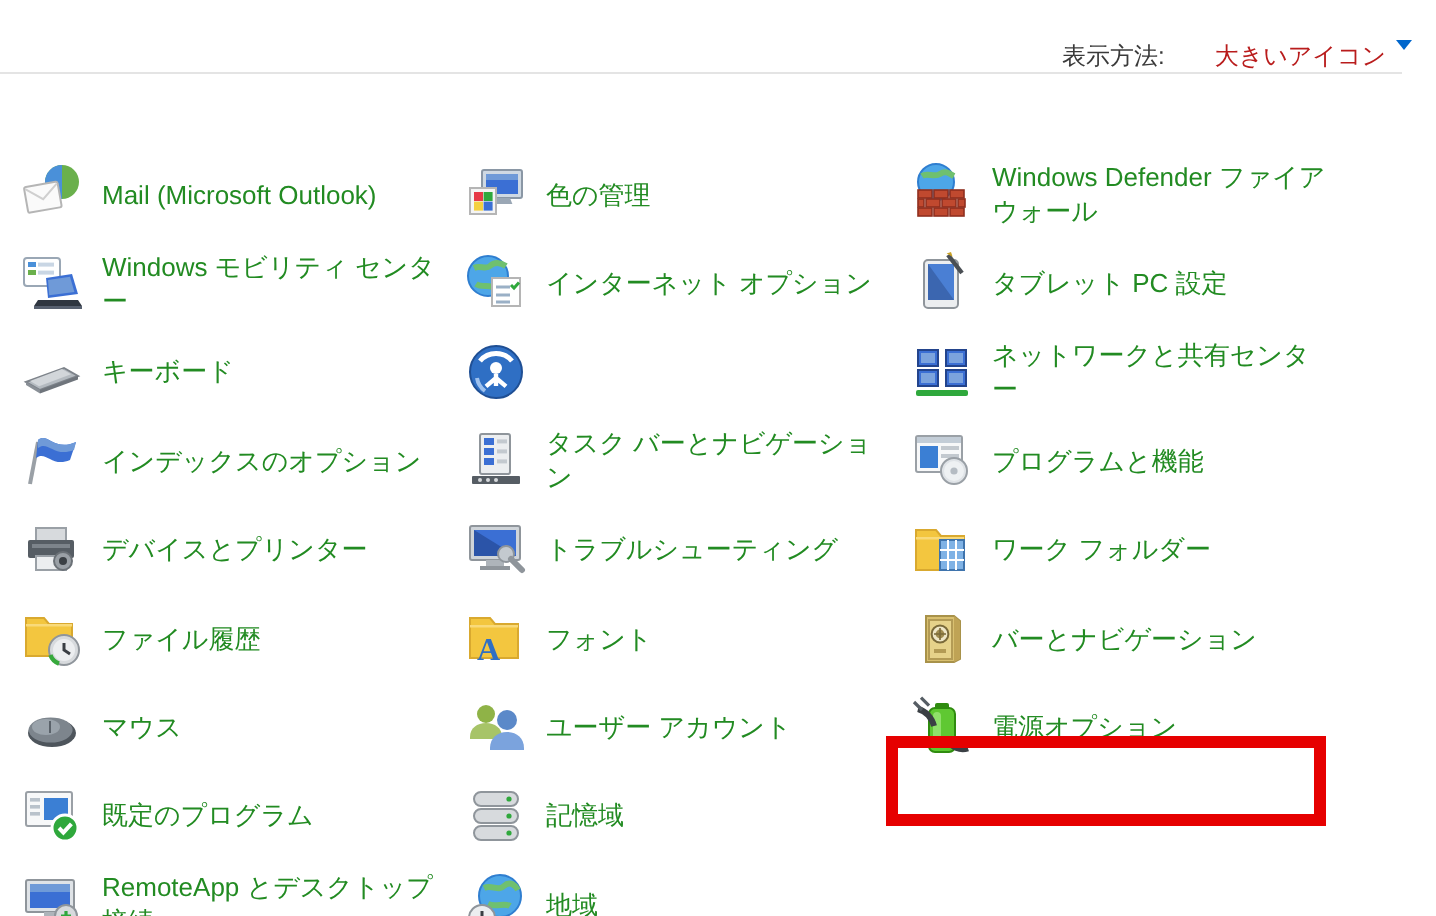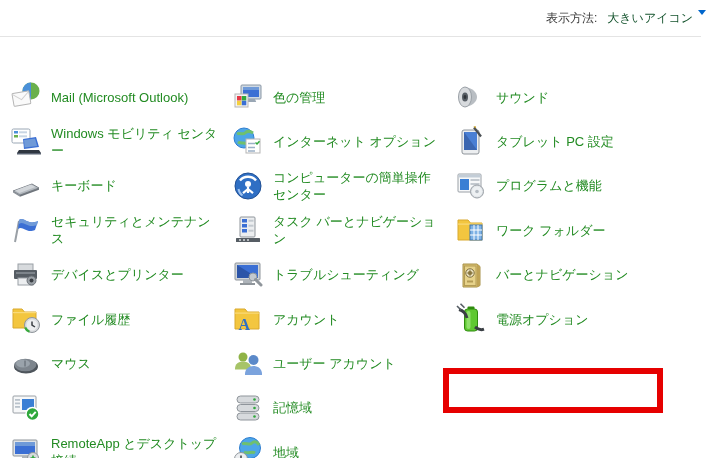--- a/index.html
+++ b/index.html
@@ -1,21 +1,21 @@
 <!DOCTYPE html>
 <html><head>
 <meta charset="utf-8">
 <style>
   html,body{margin:0;padding:0;background:#fff;}
   #page{position:relative;width:718px;height:458px;background:#fff;overflow:hidden;
         font-family:"Liberation Sans","DejaVu Sans",sans-serif;}
   
-  .hdr{position:absolute;top:10px;right:12px;display:flex;align-items:center;gap:10px;font-size:12px;}
+  .hdr{position:absolute;top:20px;right:12px;display:flex;align-items:center;gap:25px;font-size:12px;}
   .hdr-label{color:#3a3a3a;}
-  .hdr-link{color:#14532d;display:flex;align-items:flex-start;gap:5px;cursor:pointer;}
+  .hdr-link{color:#b91c1c;display:flex;align-items:flex-start;gap:5px;cursor:pointer;}
   .caret{width:0;height:0;border-left:4px solid transparent;border-right:4px solid transparent;
          border-top:5px solid #0066cc;display:inline-block;}
   .divider{position:absolute;top:36px;left:0;width:701px;height:1px;background:#e4e4e4;}
   
   .grid{position:absolute;top:75px;left:10px;display:grid;
         grid-template-columns:222px 223px 263px;
         grid-template-rows:repeat(9,44.4px);
         grid-auto-flow:column;}
   .item{display:flex;align-items:center;gap:9px;cursor:pointer;}
   .icon{width:32px;height:32px;flex:0 0 32px;display:inline-block;}
@@ -82,21 +82,21 @@
       <span class="label">キーボード</span>
     </div>
     <div class="item">
       <span class="icon">
           <svg viewBox="0 0 32 32">
             <line x1="9" y1="7" x2="5" y2="28" stroke="#9aa0a6" stroke-width="2"></line>
             <path d="M9 6c5-4 8 6 19 1l-3 9c-9 4-12-5-17-1z" fill="#3b6fd4"></path>
             <path d="M9 6c5-4 8 6 19 1l-1 4c-10 4-13-5-18-1z" fill="#6f9ad8"></path>
           </svg>
         </span>
-      <span class="label">セキュリティとメンテナンス</span>
+      <span class="label">インデックスのオプション</span>
     </div>
     <div class="item">
       <span class="icon">
           <svg viewBox="0 0 32 32">
             <rect x="8" y="5" width="15" height="7" fill="#d7dadd" stroke="#9aa0a6"></rect>
             <rect x="4" y="11" width="23" height="9" rx="1" fill="#565d64"></rect>
             <rect x="6" y="13" width="19" height="2" fill="#7d848b"></rect>
             <rect x="8" y="19" width="15" height="7" fill="#eceef0" stroke="#9aa0a6"></rect>
             <circle cx="21.5" cy="21.5" r="4.5" fill="#9aa0a6" stroke="#6b7177"></circle>
             <circle cx="21.5" cy="21.5" r="2" fill="#3a3f44"></circle>
@@ -133,20 +133,21 @@
           <svg viewBox="0 0 32 32">
             <rect x="3" y="4" width="23" height="17" rx="1" fill="#f7f8f9" stroke="#9aa0a6"></rect>
             <rect x="5" y="7" width="5" height="1.8" fill="#b9c2cb"></rect>
             <rect x="5" y="10.5" width="5" height="1.8" fill="#b9c2cb"></rect>
             <rect x="5" y="14" width="5" height="1.8" fill="#b9c2cb"></rect>
             <rect x="12" y="7" width="12" height="11" fill="#3b7fd4"></rect>
             <circle cx="22.5" cy="22" r="6.5" fill="#2fa83c" stroke="#fff" stroke-width="1.5"></circle>
             <path d="M19.5 22l2.2 2.3 4-4.4" stroke="#fff" stroke-width="2" fill="none"></path>
           </svg>
         </span>
+      <span class="label">既定のプログラム</span>
     </div>
     <div class="item">
       <span class="icon">
           <svg viewBox="0 0 32 32">
             <rect x="3" y="4" width="24" height="16" rx="1" fill="#dfe3e7" stroke="#8f959b"></rect>
             <rect x="5" y="6" width="20" height="12" fill="#3b6fd4"></rect>
             <rect x="5" y="6" width="20" height="4" fill="#6f9ad8"></rect>
             <rect x="12" y="20" width="6" height="3" fill="#aeb4ba"></rect>
             <rect x="8" y="23" width="14" height="2" fill="#8f959b"></rect>
             <circle cx="23" cy="22" r="5.5" fill="#d7dadd" stroke="#8f959b"></circle>
@@ -188,21 +189,20 @@
     <div class="item">
       <span class="icon">
           <svg viewBox="0 0 32 32">
             <circle cx="16" cy="16" r="13" fill="#2f6fc4" stroke="#1f4f94"></circle>
             <path d="M8 10.5a10.5 10.5 0 0 1 16 0" stroke="#fff" stroke-width="2.5" fill="none"></path>
             <circle cx="16" cy="14" r="3" fill="#fff"></circle>
             <path d="M16 17v6M16 19l-5 4.2M16 19l5 4.2" stroke="#fff" stroke-width="2.2" fill="none"></path>
             <path d="M6.5 19a10 10 0 0 0 4 6.5" stroke="#9ec1ee" stroke-width="2" fill="none"></path>
           </svg>
         </span>
-      <span class="label">コンピューターの簡単操作センター</span>
     </div>
     <div class="item">
       <span class="icon">
           <svg viewBox="0 0 32 32">
             <rect x="8" y="3" width="15" height="20" rx="1" fill="#eceef0" stroke="#8f959b"></rect>
             <rect x="10" y="5" width="5" height="3.5" fill="#3b6fd4"></rect>
             <rect x="16.5" y="5.7" width="5" height="2" fill="#c3c9cf"></rect>
             <rect x="10" y="10" width="5" height="3.5" fill="#3b6fd4"></rect>
             <rect x="16.5" y="10.7" width="5" height="2" fill="#c3c9cf"></rect>
             <rect x="10" y="15" width="5" height="3.5" fill="#3b6fd4"></rect>
@@ -230,21 +230,21 @@
       <span class="label">トラブルシューティング</span>
     </div>
     <div class="item">
       <span class="icon">
           <svg viewBox="0 0 32 32">
             <path d="M3 6h10l2.5 3H27v17H3z" fill="#f3c63f" stroke="#d9a92f"></path>
             <path d="M3 9.5h24v1.2H3z" fill="#f9da7a"></path>
             <text x="6.5" y="27" font-size="16" font-weight="bold" fill="#2f6fc4" font-family="'Liberation Serif',serif">A</text>
           </svg>
         </span>
-      <span class="label">アカウント</span>
+      <span class="label">フォント</span>
     </div>
     <div class="item">
       <span class="icon">
           <svg viewBox="0 0 32 32">
             <circle cx="11" cy="9" r="4.5" fill="#8fb347"></circle>
             <path d="M3 20.5c0-4.5 3.6-7 8-7s8 2.5 8 7v1H3z" fill="#a7c468"></path>
             <circle cx="21.5" cy="12" r="5" fill="#5b89c9"></circle>
             <path d="M13 26c0-5 3.8-8 8.5-8s8.5 3 8.5 8v1H13z" fill="#7ba3dd"></path>
           </svg>
         </span>
@@ -274,39 +274,69 @@
             <circle cx="9" cy="23" r="6.5" fill="#eceef0" stroke="#8f959b"></circle>
             <path d="M9 19.5V23l2.5 1.8" stroke="#3a3f44" stroke-width="1.5" fill="none"></path>
           </svg>
         </span>
       <span class="label">地域</span>
     </div>
 
     <div class="item">
       <span class="icon">
           <svg viewBox="0 0 32 32">
-            <path d="M10 6c7 1 12 5 12 10s-5 9-12 10z" fill="#b9bec3"></path>
-            <ellipse cx="10" cy="16" rx="6.5" ry="10" fill="#d7dadd" stroke="#9aa0a6"></ellipse>
-            <ellipse cx="10" cy="16" rx="3" ry="4.5" fill="#565d64"></ellipse>
-            <ellipse cx="10" cy="16" rx="1.4" ry="2" fill="#2f3338"></ellipse>
-          </svg>
-        </span>
-      <span class="label">サウンド</span>
+            <circle cx="13" cy="10" r="9" fill="#4da6e8" stroke="#2f7ed0"></circle>
+            <path d="M6 7c3-2 6 1 9-1s5 0 7 1" fill="none" stroke="#6fc06f" stroke-width="3"></path>
+            <g fill="#c0492f" stroke="#8f2f1f" stroke-width="0.8">
+              <rect x="4" y="14" width="7" height="4"></rect>
+              <rect x="12" y="14" width="7" height="4"></rect>
+              <rect x="20" y="14" width="7" height="4"></rect>
+              <rect x="4" y="18.5" width="3" height="4"></rect>
+              <rect x="8" y="18.5" width="7" height="4"></rect>
+              <rect x="16" y="18.5" width="7" height="4"></rect>
+              <rect x="24" y="18.5" width="3.5" height="4"></rect>
+              <rect x="4" y="23" width="7" height="4"></rect>
+              <rect x="12" y="23" width="7" height="4"></rect>
+              <rect x="20" y="23" width="7" height="4"></rect>
+            </g>
+          </svg>
+        </span>
+      <span class="label">Windows Defender ファイアウォール</span>
     </div>
     <div class="item">
       <span class="icon">
           <svg viewBox="0 0 32 32">
             <rect x="7" y="4" width="17" height="24" rx="2" fill="#eceef0" stroke="#8f959b"></rect>
             <rect x="9" y="6" width="13" height="18" fill="#4a7fd4"></rect>
             <path d="M9 6l13 18H9z" fill="#3b66b0"></path>
             <line x1="19" y1="1.5" x2="26" y2="10.5" stroke="#4a4f54" stroke-width="2.2"></line>
             <path d="M18.3 0.8l2.2-0.8 0.8 2.4z" fill="#c9a227"></path>
           </svg>
         </span>
       <span class="label">タブレット PC 設定</span>
+    </div>
+    <div class="item">
+      <span class="icon">
+          <svg viewBox="0 0 32 32">
+            <g fill="#3b6fd4" stroke="#23448c">
+              <rect x="4" y="5" width="10" height="8"></rect>
+              <rect x="18" y="5" width="10" height="8"></rect>
+              <rect x="4" y="15" width="10" height="8"></rect>
+              <rect x="18" y="15" width="10" height="8"></rect>
+            </g>
+            <g fill="#7ba3dd">
+              <rect x="5.5" y="6.5" width="7" height="5"></rect>
+              <rect x="19.5" y="6.5" width="7" height="5"></rect>
+              <rect x="5.5" y="16.5" width="7" height="5"></rect>
+              <rect x="19.5" y="16.5" width="7" height="5"></rect>
+            </g>
+            <rect x="3" y="25" width="26" height="3" rx="1" fill="#2fa83c"></rect>
+          </svg>
+        </span>
+      <span class="label">ネットワークと共有センター</span>
     </div>
     <div class="item">
       <span class="icon">
           <svg viewBox="0 0 32 32">
             <rect x="3" y="4" width="23" height="18" rx="1" fill="#f7f8f9" stroke="#9aa0a6"></rect>
             <rect x="3.5" y="4.5" width="22" height="3" fill="#c3cdd7"></rect>
             <rect x="5" y="9" width="9" height="11" fill="#3b7fd4"></rect>
             <rect x="15.5" y="9" width="9" height="2" fill="#c3c9cf"></rect>
             <rect x="15.5" y="13" width="9" height="2" fill="#c3c9cf"></rect>
             <circle cx="22" cy="21.5" r="6.5" fill="#dfe3e7" stroke="#9aa0a6"></circle>

